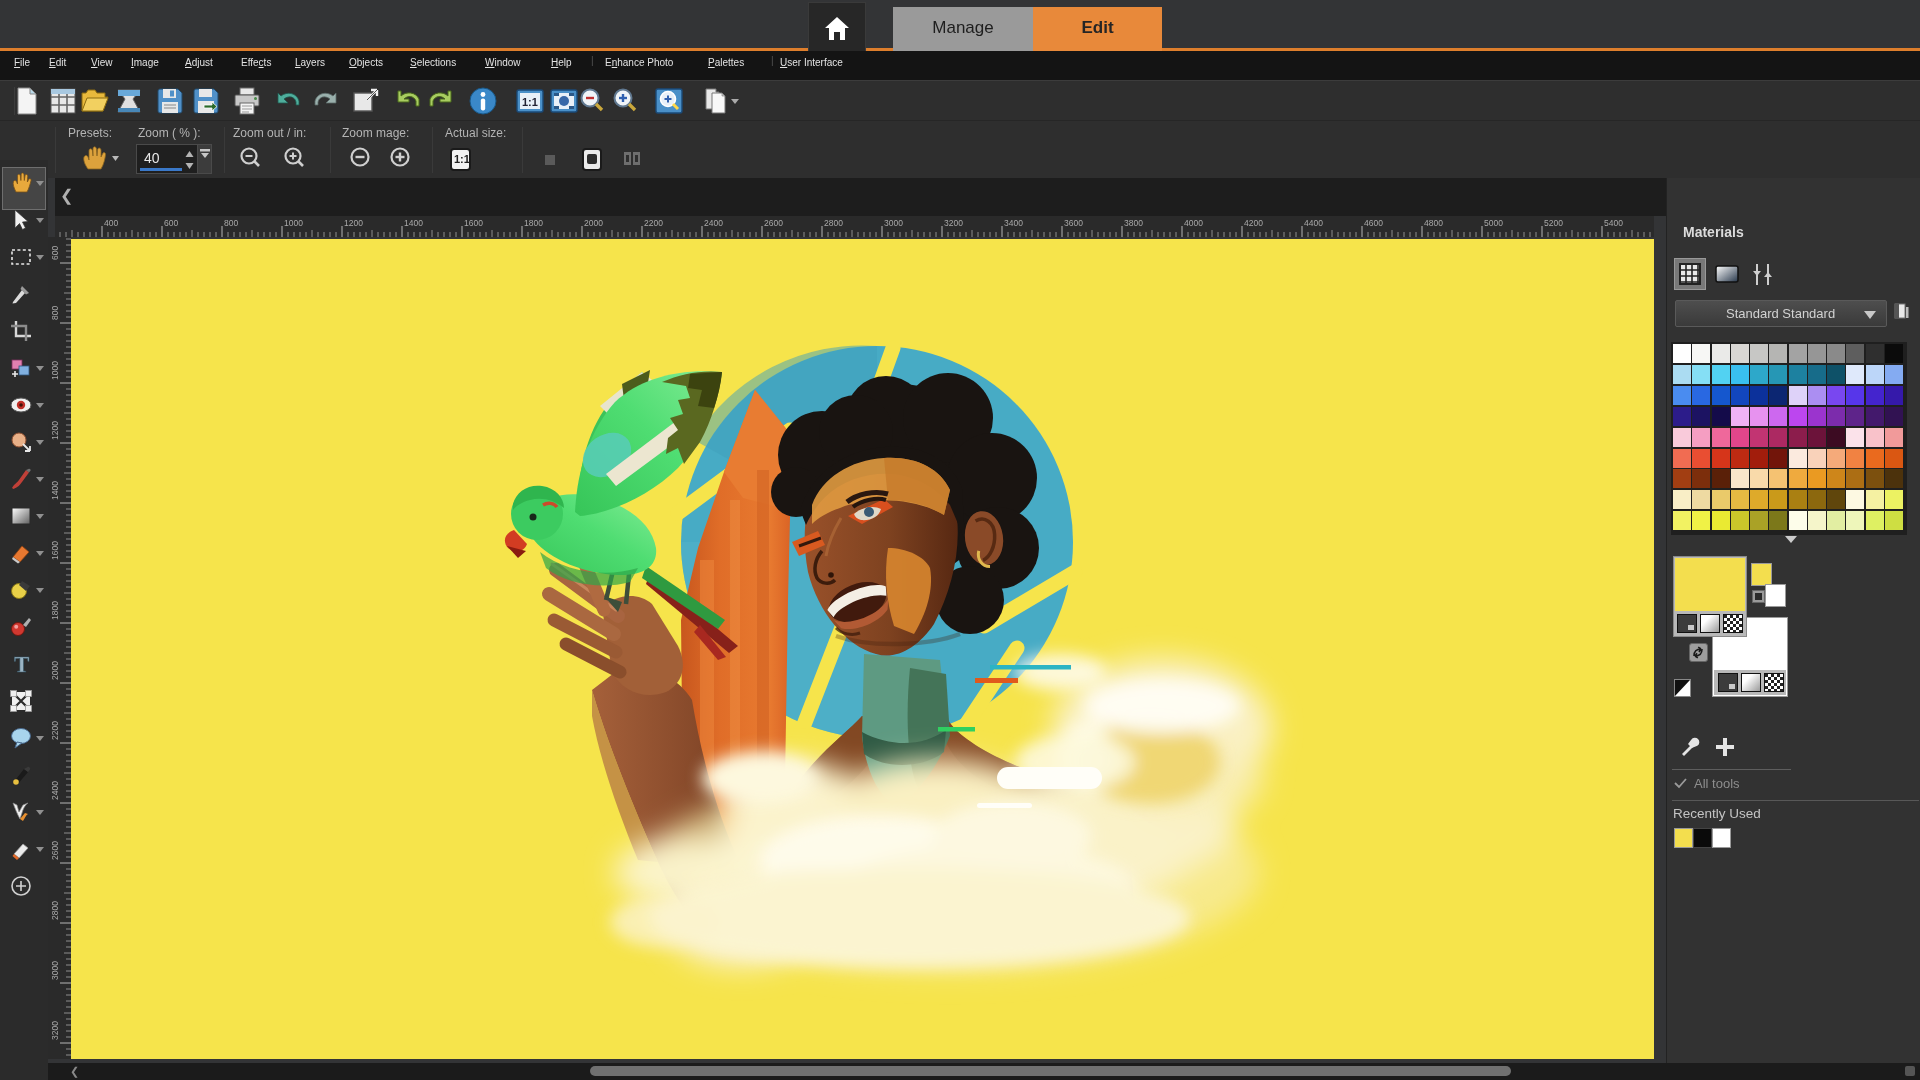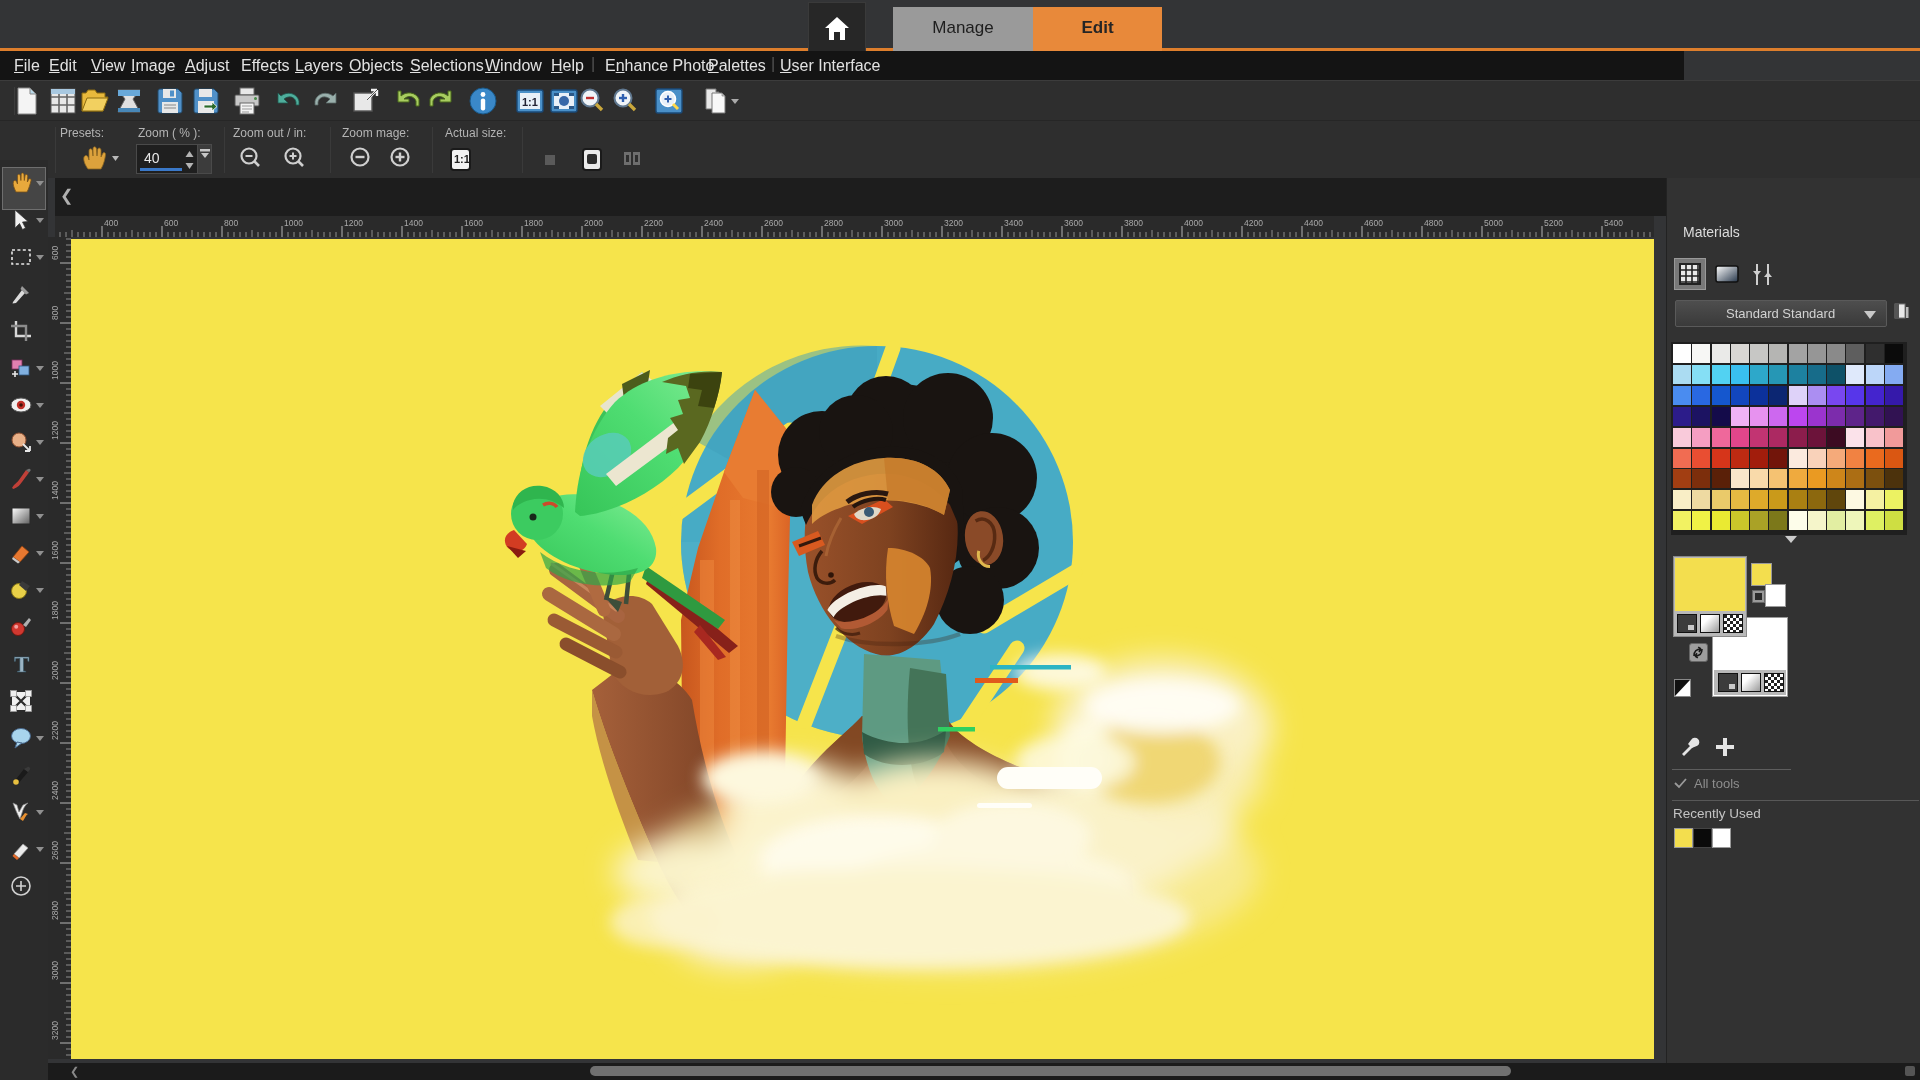--- a/index.html
+++ b/index.html
@@ -8,21 +8,21 @@
 
 #titlebar{position:absolute;left:0;top:0;width:1920px;height:48px;background:#2b2b2b;border-top:2px solid #1a1a1a;}
 #orangeline{position:absolute;left:0;top:48px;width:1920px;height:3px;background:#de7e2c;}
 #tb-text{position:absolute;left:19px;top:12px;font-size:23px;color:#ededed;letter-spacing:0px;}
 #homebtn{position:absolute;left:808px;top:2px;width:58px;height:49px;background:#272727;border:1px solid #3a3a3a;border-bottom:none;z-index:3;text-align:center;}
 .toptab{position:absolute;top:7px;height:44px;z-index:3;font-size:17px;text-align:center;line-height:42px;color:#1e1e1e;}
 #tab-manage{left:893px;width:140px;background:#9a9a9a;}
 #tab-edit{left:1033px;width:129px;background:#e8893a;font-weight:bold;color:#252525;}
 
 
-#menubar{position:absolute;left:0;top:51px;width:1684px;height:29px;background:#141414;color:#e2e2e2;font-size:16px;}
+#menubar{position:absolute;left:0;top:51px;width:1920px;height:29px;background:#141414;color:#e2e2e2;font-size:10px;}
 #menubar span.mi{position:absolute;top:6px;}
 #menubar span.msep{position:absolute;top:4px;color:#555;}
 
 #toolbar{position:absolute;left:0;top:80px;width:1920px;height:40px;background:#2e2e2e;border-top:1px solid #3c3c3c;}
 #toolbar svg{position:absolute;top:4px;}
 
 #optbar{position:absolute;left:0;top:120px;width:1920px;height:58px;background:#2e2e2e;border-top:1px solid #262626;}
 .optlabel{position:absolute;top:5px;font-size:12px;color:#b4b4b4;}
 .vsep{position:absolute;top:6px;width:1px;height:46px;background:#262626;border-right:1px solid #3a3a3a;}
 
@@ -164,21 +164,21 @@
         <path d="M12 8 L22 8 L25 11 L25 28 L12 28 Z" fill="#f8f8f8" stroke="#777"></path>
         <path d="M22 8 L22 11 L25 11 Z" fill="#c8c8c8" stroke="#777" stroke-width="0.6"></path>
       </svg>
       <svg style="left:730px" width="10" height="32" viewBox="0 0 10 32">
         <path d="M1 14 L9 14 L5 19Z" fill="#aaa"></path>
       </svg>
       <div style="position:absolute;left:14px;top:6px;width:1px;height:28px;background:#222;border-right:1px solid #3c3c3c"></div>
     </div>
   <div id="optbar">
     <div class="vsep" style="left:55px"></div>
-    <span class="optlabel" style="left:60px">Presets:</span>
+    <span class="optlabel" style="left:68px">Presets:</span>
     <svg style="position:absolute;left:80px;top:24px" width="40" height="26" viewBox="0 0 40 26">
       <path d="M8 24 C5 20 3 15 4 12 C5 10 7 10 8 12 L9 15 L9 6 C9 3 12 3 12.5 6 L13 11 L13 4 C13 1 16 1 16.5 4 L17 11 L17.5 5 C18 2 21 2.5 21 5.5 L21 12 L22.5 9 C23.5 6.5 26 7.5 25.5 10 C25 13.5 24 19 21 24 Z" fill="#dca23c" stroke="#8a6420" stroke-width="0.8"></path>
       <path d="M32 11 L39 11 L35.5 16 Z" fill="#b9b9b9"></path>
     </svg>
     <div style="position:absolute;left:136px;top:23px;width:76px;height:30px;background:#1f1f1f;border:1px solid #4a4a4a">
       <span style="position:absolute;left:7px;top:5px;color:#e8e8e8;font-size:14px">40</span>
       <div style="position:absolute;left:3px;bottom:2px;width:42px;height:3px;background:#3a78c8"></div>
       <svg style="position:absolute;right:16px;top:3px" width="11" height="24" viewBox="0 0 11 24">
           <path d="M1.5 9 L5.5 3 L9.5 9Z" fill="#b4b4b4"></path>
           <path d="M1.5 15 L5.5 21 L9.5 15Z" fill="#b4b4b4"></path>
@@ -1013,21 +1013,21 @@
 <rect x="997" y="767" width="105" height="22" rx="11" fill="#fffef8"></rect>
 <rect x="977" y="803" width="55" height="5" rx="2.5" fill="#fffef8"></rect>
 </svg>
     </div>
   <div id="hscroll">
       <div id="hthumb"></div>
       <span style="position:absolute;left:22px;top:2px;color:#888;font-size:11px">❮</span>
       <div style="position:absolute;right:5px;top:3px;width:10px;height:10px;background:#555;border-radius:2px"></div>
     </div>
   <div id="rpanel">
-    <div style="position:absolute;left:16px;top:46px;font-size:14px;font-weight:normal;color:#dcdcdc">Materials</div>
+    <div style="position:absolute;left:16px;top:46px;font-size:14px;font-weight:bold;color:#dcdcdc">Materials</div>
     <div style="position:absolute;left:248px;top:46px;font-size:13px;color:#9a9a9a">⋮</div>
     <div style="position:absolute;left:7px;top:80px;width:32px;height:32px;background:#787878;border:1px solid #999">
       <svg width="30" height="30" viewBox="0 0 30 30">
           <rect x="5" y="5" width="20" height="20" fill="#e8e8e8"></rect>
           <path d="M5 11 h20 M5 17 h20 M5 23 h20 M11 5 v20 M17 5 v20 M23 5 v20" stroke="#222" stroke-width="1.6"></path>
           <rect x="5" y="5" width="20" height="20" fill="none" stroke="#222" stroke-width="2"></rect>
         </svg>
     </div>
     <div style="position:absolute;left:46px;top:82px;width:29px;height:29px">
       <svg width="29" height="29" viewBox="0 0 29 29">

